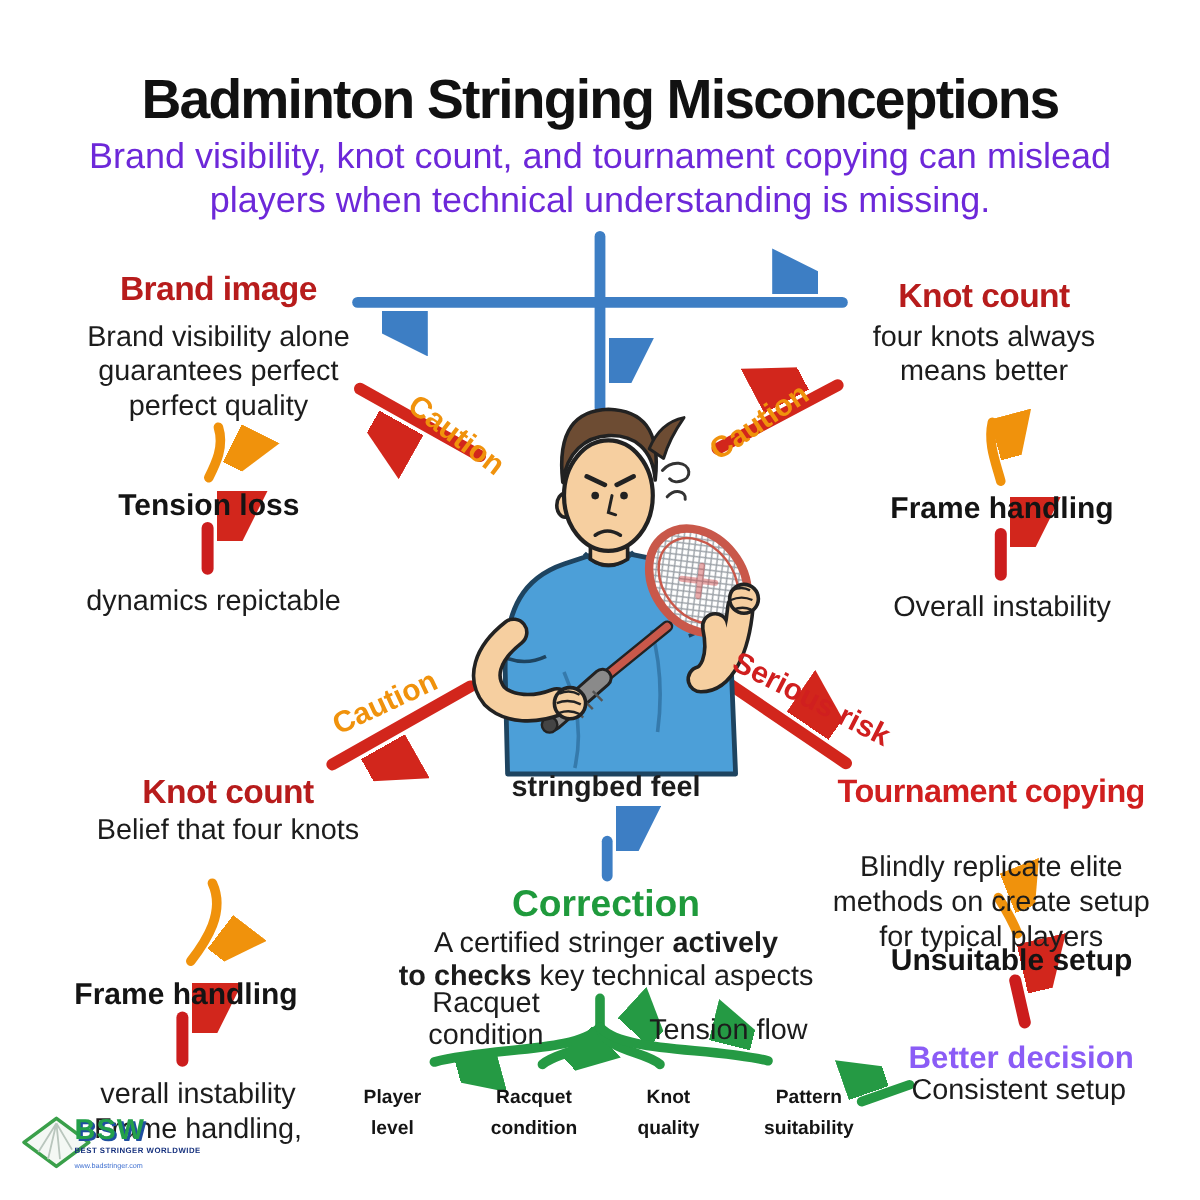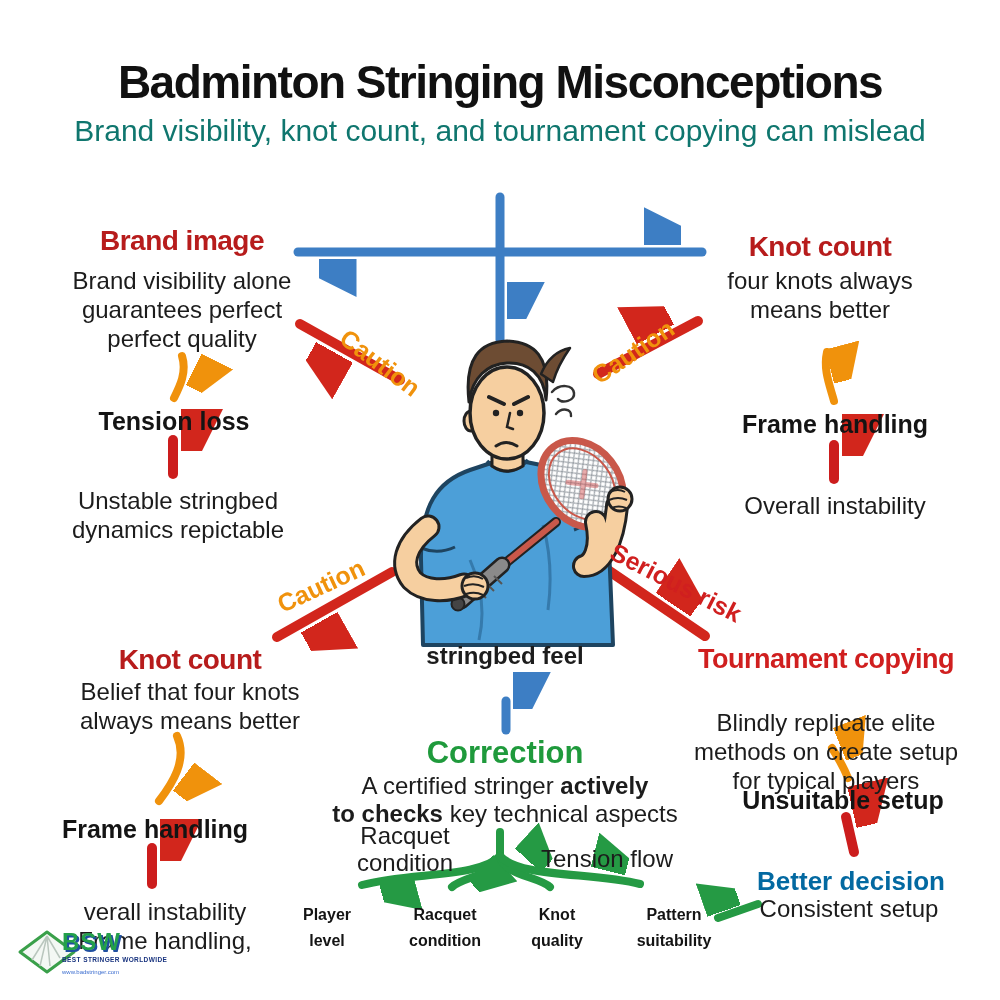--- a/index.html
+++ b/index.html
@@ -2,27 +2,27 @@
 <html><head>
 <meta charset="utf-8">
 <style>
   html,body{margin:0;padding:0;background:#fff}
   .canvas{position:relative;width:964px;height:1000px;background:#ffffff;overflow:hidden;
           font-family:"Liberation Sans",sans-serif;color:#1c1c1c}
   .abs{position:absolute}
   .tc{transform:translateX(-50%);text-align:center;white-space:nowrap}
   .rot{transform:translate(-50%,-50%) rotate(var(--r));text-align:center;white-space:nowrap}
   .title{font-size:46px;font-weight:700;letter-spacing:-1.5px;color:#111}
-  .subtitle{font-size:30px;line-height:37px;color:#0f766e}
+  .subtitle{font-size:30px;line-height:37px;color:#6d28d9}
   .hred{font-size:28px;font-weight:700;color:#b71c1c;letter-spacing:-.5px}
   .hred2{font-size:27px;font-weight:700;color:#d01f1f;letter-spacing:-.5px}
   .body{font-size:24px;line-height:29px;color:#1c1c1c}
   .step{font-size:25px;font-weight:700;color:#141414}
   .correction{font-size:31px;font-weight:700;color:#1f9a3c}
-  .bdec{font-size:26px;font-weight:700;color:#0369a1}
+  .bdec{font-size:26px;font-weight:700;color:#8b5cf6}
   .caution{font-size:25px;font-weight:700;color:#f0920c}
   .risk{font-size:25px;font-weight:700;color:#d01f1f}
   .items{font-size:16px;font-weight:700;line-height:26px;color:#141414}
   .branch{font-size:24px;line-height:27px}
   .desc b{font-weight:700}
   svg{position:absolute;left:0;top:0;pointer-events:none}
   .logo-abbr{font-size:24px;font-weight:800;color:#23a04a;text-shadow:2px 2px 0 #1f4fa0;letter-spacing:1px}
   .logo-tag{font-size:6.5px;font-weight:700;color:#17327e;letter-spacing:.4px}
   .logo-url{font-size:6px;color:#3e6fd0}
 </style>
@@ -136,51 +136,50 @@
     <g>
       <polygon points="47,932 74,952 47,972 20,952" fill="#f4f8f4" stroke="#3aa04a" stroke-width="3" stroke-linejoin="round"></polygon>
       <path d="M47,936 L40,966 M47,936 L50,966 M47,936 L32,960 M47,936 L60,958" stroke="#b9c6bd" stroke-width="1.5"></path>
     </g>
   </svg>
 
   <div class="abs tc title" style="left:500px;top:55px">Badminton Stringing Misconceptions</div>
 
   <div class="abs tc subtitle" style="left:500px;top:112px">
     <div>Brand visibility, knot count, and tournament copying can mislead</div>
+    <div>players when technical understanding is missing.</div>
   </div>
 
   <div class="abs tc hred" style="left:182px;top:225px">Brand image</div>
   <div class="abs tc body" style="left:182px;top:266px">
     <div>Brand visibility alone</div>
     <div>guarantees perfect</div>
     <div>perfect quality</div>
   </div>
   <div class="abs tc step" style="left:174px;top:407px">Tension loss</div>
   <div class="abs tc body" style="left:178px;top:486px">
-    <div>Unstable stringbed</div>
     <div>dynamics repictable</div>
   </div>
 
   <div class="abs tc hred" style="left:820px;top:231px">Knot count</div>
   <div class="abs tc body" style="left:820px;top:266px">
     <div>four knots always</div>
     <div>means better</div>
   </div>
   <div class="abs tc step" style="left:835px;top:410px">Frame handling</div>
   <div class="abs tc body" style="left:835px;top:491px">Overall instability</div>
 
   <div class="abs rot caution" style="left:380px;top:363px;--r:37deg">Caution</div>
   <div class="abs rot caution" style="left:633px;top:352px;--r:-34deg">Caution</div>
   <div class="abs rot caution" style="left:321px;top:586px;--r:-25deg">Caution</div>
   <div class="abs rot risk" style="left:676px;top:583px;--r:27deg">Serious risk</div>
 
   <div class="abs tc hred" style="left:190px;top:644px">Knot count</div>
   <div class="abs tc body" style="left:190px;top:677px">
     <div>Belief that four knots</div>
-    <div>always means better</div>
   </div>
   <div class="abs tc step" style="left:155px;top:815px">Frame handling</div>
   <div class="abs tc body" style="left:165px;top:897px">
     <div>verall instability</div>
     <div>Frame handling,</div>
   </div>
 
   <div class="abs tc hred2" style="left:826px;top:644px">Tournament copying</div>
   <div class="abs tc body" style="left:826px;top:708px">
     <div>Blindly replicate elite</div>

